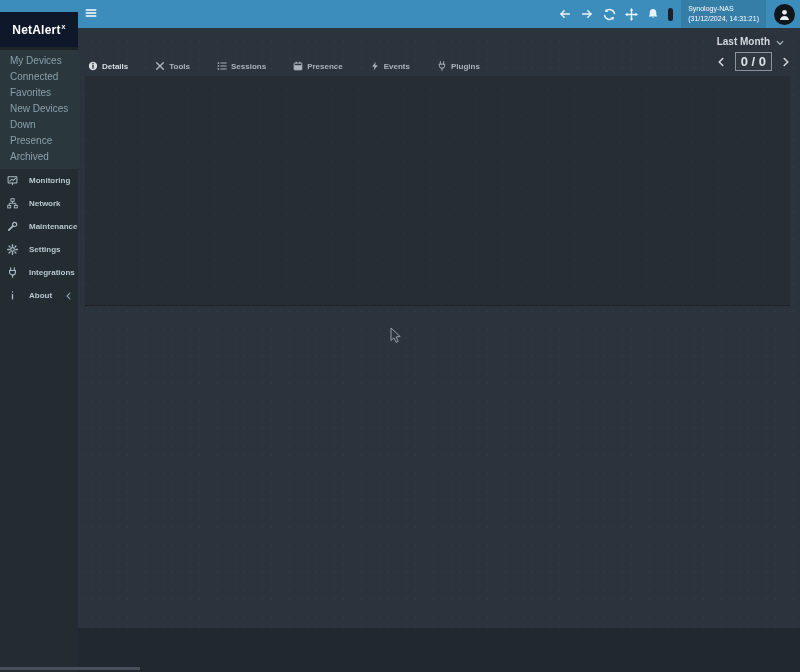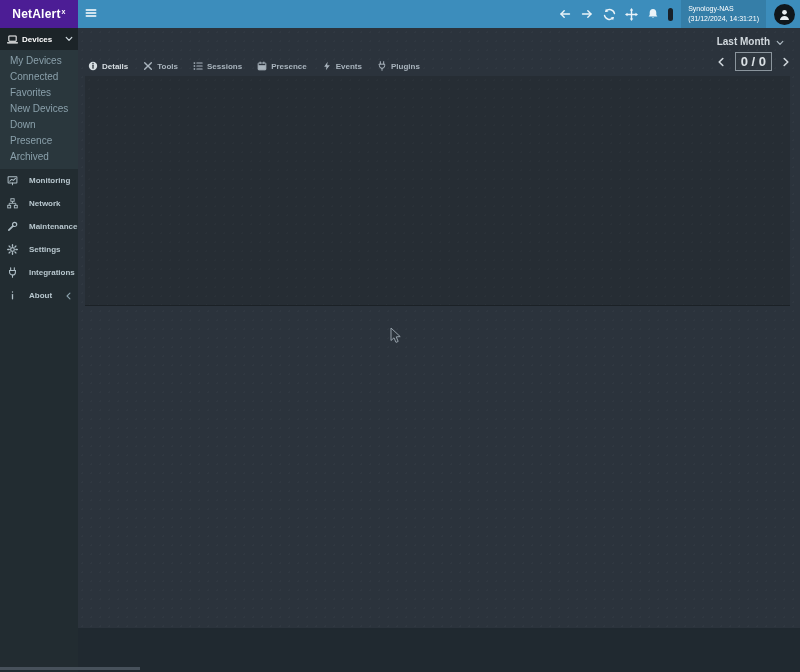--- a/index.html
+++ b/index.html
@@ -8,21 +8,21 @@
     position:relative; width:800px; height:672px; overflow:hidden;
     background:#202930;
     font-family:"Liberation Sans", sans-serif;
     -webkit-font-smoothing:antialiased;
   }
   svg { display:block; }
 
   
   .navbar { position:absolute; top:0; left:0; width:800px; height:28px; background:#3c8dbc; z-index:5; }
   .logo {
-    position:absolute; left:0; top:0; width:78px; height:28px; background:#4c1d95;
+    position:absolute; left:0; top:12px; width:78px; height:35px; background:#0f172a;
     color:#fff; font-weight:bold; font-size:12px; letter-spacing:.2px;
     display:flex; align-items:center; justify-content:center;
   }
   .logo .sup { font-size:7px; vertical-align:super; margin-left:1px; transform:translateY(-3px); }
   .hamburger { position:absolute; left:84px; top:6px; width:18px; height:16px; color:#fff; cursor:pointer; }
   .nav-right { position:absolute; right:5px; top:0; height:28px; display:flex; align-items:center; gap:8px; color:#fff; }
   .nav-icon-btn { width:14px; height:14px; color:#eaf3f8; cursor:pointer; display:flex; align-items:center; justify-content:center; }
   .nav-pill { width:5px; height:13px; border-radius:2.5px; background:#182028; }
   .device-info {
     background:rgba(0,0,0,.10); padding:2px 7px 2px 7px; height:28px;
@@ -60,21 +60,21 @@
     position:absolute; left:12px; top:5px; width:320px; height:16px;
     background:transparent; border:none; outline:none;
     color:#aab4bd; font-size:8px; font-family:"Liberation Sans", sans-serif;
   }
   .query-input::placeholder { color:#76828c; opacity:1; }
   .period {
     position:absolute; right:16px; top:8px; display:flex; align-items:flex-end; gap:6px;
     font-size:10px; font-weight:bold; color:#d2d9de; cursor:pointer;
   }
   .period .chev { color:#aab6bf; }
-  .tabs { position:absolute; left:10px; top:28px; height:20px; display:flex; gap:15px; align-items:center; }
+  .tabs { position:absolute; left:10px; top:28px; height:20px; display:flex; gap:27px; align-items:center; }
   .tab { display:flex; align-items:center; gap:4px; font-size:8px; font-weight:bold; color:#a9b4bd; cursor:pointer; }
   .tab.active { color:#d6dde1; }
   .tab .t-icon { flex:0 0 auto; }
   .pagination { position:absolute; right:8px; top:24px; display:flex; align-items:center; gap:8px; color:#cfd6db; }
   .page-btn { width:12px; height:18px; display:flex; align-items:center; justify-content:center; color:#cfd6db; cursor:pointer; }
   .page-counter {
     min-width:28px; height:19px; border:1px solid #8b959d; background:rgba(255,255,255,0.02);
     color:#dbe1e5; font-size:13px; font-weight:bold;
     display:flex; align-items:center; justify-content:center; padding:0 5px;
   }

